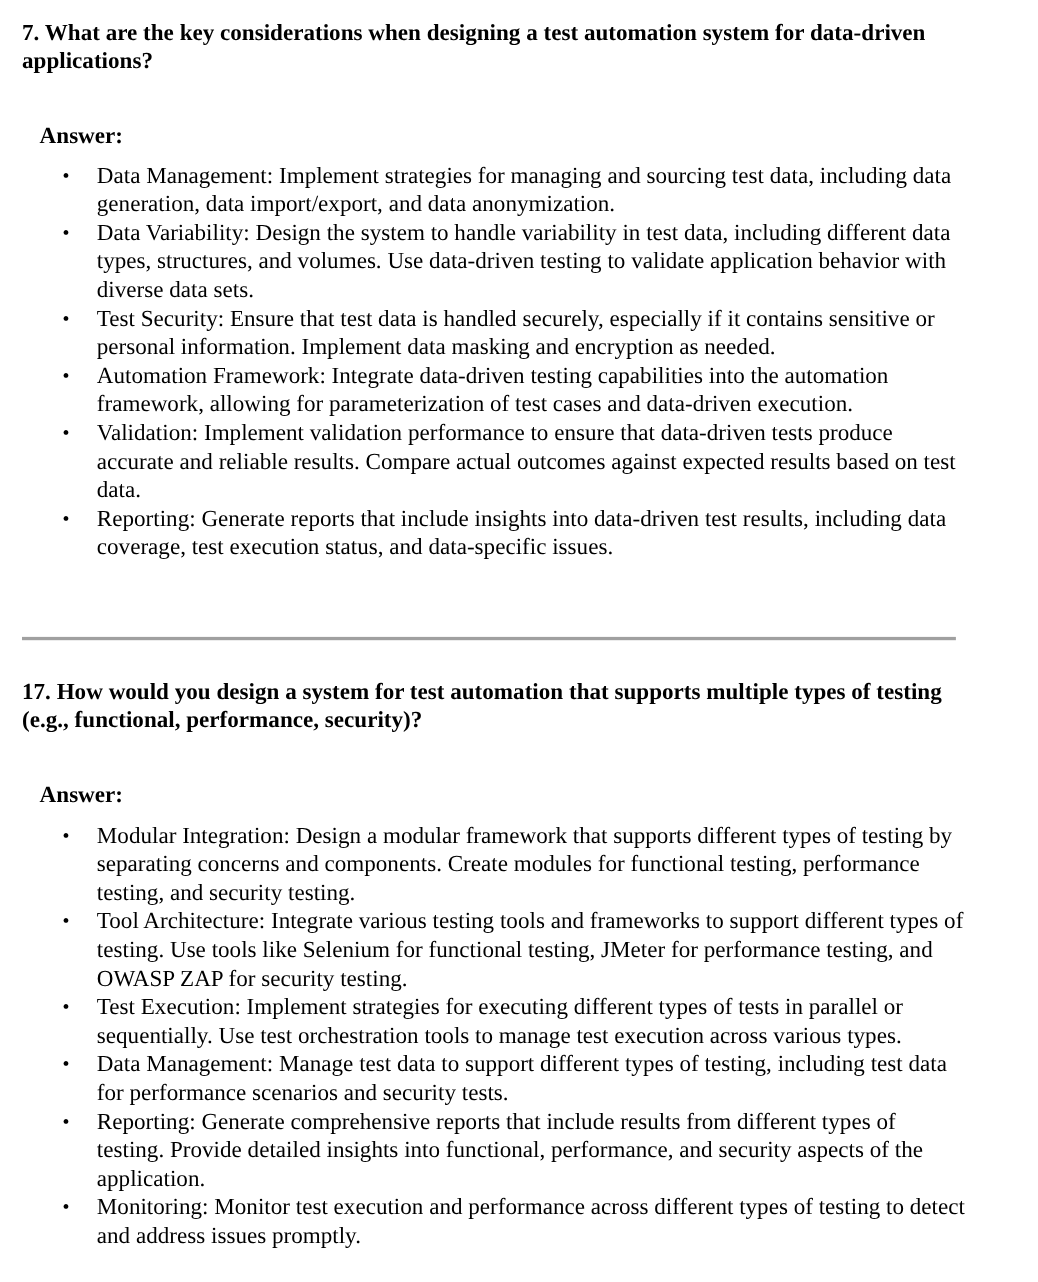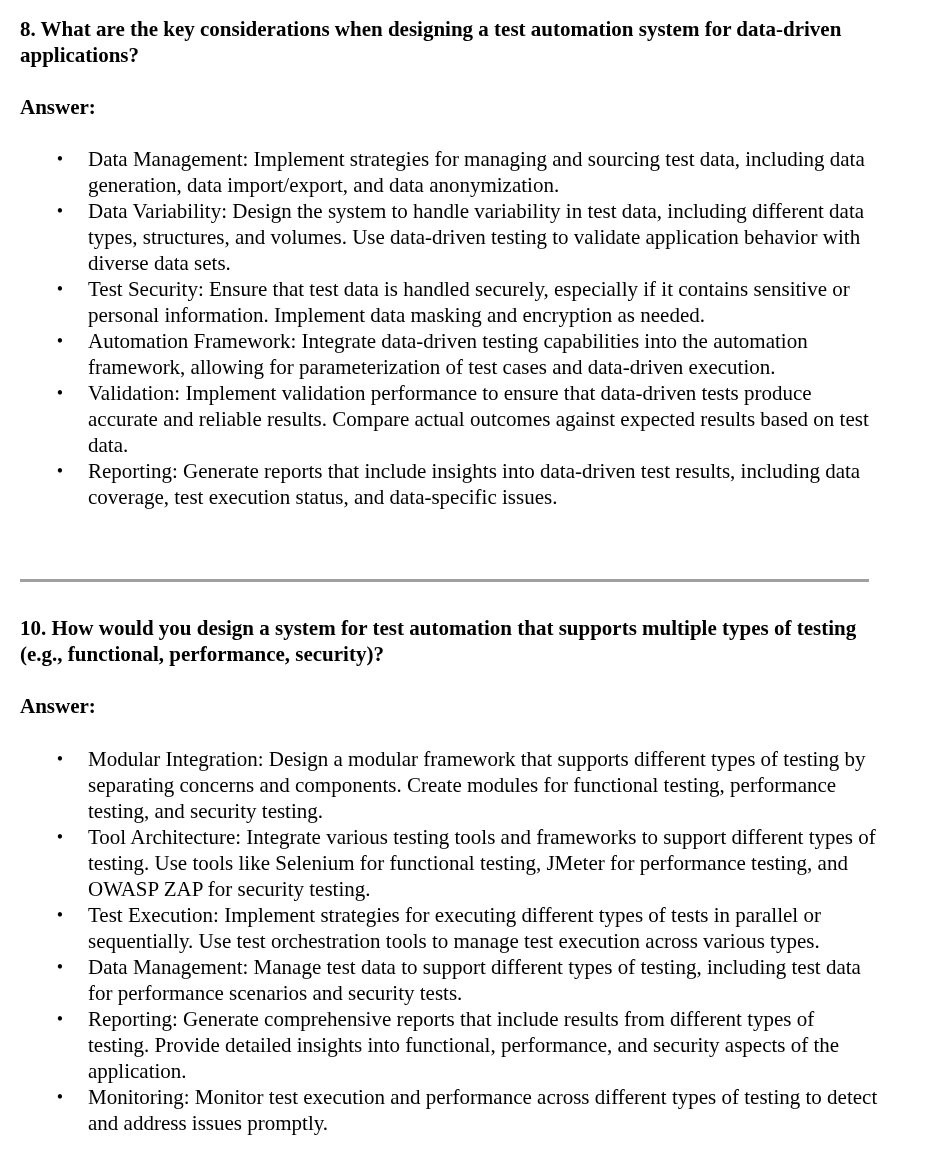--- a/index.html
+++ b/index.html
@@ -24,21 +24,21 @@
   .q-title {
     font-weight: bold;
     font-size: 21px;
     line-height: 26px;
     margin: 0;
   }
   .answer-label {
     font-weight: bold;
     font-size: 21px;
     line-height: 26px;
-    margin: 0;
+    margin: 16px;
   }
   ul.bullets {
     list-style: none;
     margin: 0;
     padding: 0;
   }
   ul.bullets li {
     position: relative;
     padding-left: 68px;
     font-size: 21px;
@@ -71,32 +71,32 @@
 
   #q10-title { position: absolute; top: 615px; left: 0; width: 860px; }
   #q10-answer { position: absolute; top: 693px; left: 0; }
   #q10-list { position: absolute; top: 746px; left: 0; width: 860px; }
 </style>
 </head>
 <body>
 
 <div class="page">
 
-  <p class="q-title" id="q9-title">8. What are the key considerations when designing a test automation system for data-driven applications?</p>
+  <p class="q-title" id="q9-title">7. What are the key considerations when designing a test automation system for data-driven applications?</p>
   <p class="answer-label" id="q9-answer">Answer:</p>
   <ul class="bullets" id="q9-list">
     <li><span class="bullet">•</span><span class="term">Data Management:</span><span> Implement strategies for managing and sourcing test data, including data generation, data import/export, and data anonymization.</span></li>
     <li><span class="bullet">•</span><span class="term">Data Variability:</span><span> Design the system to handle variability in test data, including different data types, structures, and volumes. Use data-driven testing to validate application behavior with diverse data sets.</span></li>
     <li><span class="bullet">•</span><span class="term">Test Security:</span><span> Ensure that test data is handled securely, especially if it contains sensitive or personal information. Implement data masking and encryption as needed.</span></li>
     <li><span class="bullet">•</span><span class="term">Automation Framework:</span><span> Integrate data-driven testing capabilities into the automation framework, allowing for parameterization of test cases and data-driven execution.</span></li>
     <li><span class="bullet">•</span><span class="term">Validation:</span><span> Implement validation performance to ensure that data-driven tests produce accurate and reliable results. Compare actual outcomes against expected results based on test data.</span></li>
     <li><span class="bullet">•</span><span class="term">Reporting:</span><span> Generate reports that include insights into data-driven test results, including data coverage, test execution status, and data-specific issues.</span></li>
   </ul>
 
-  <p class="q-title" id="q10-title">10. How would you design a system for test automation that supports multiple types of testing (e.g., functional, performance, security)?</p>
+  <p class="q-title" id="q10-title">17. How would you design a system for test automation that supports multiple types of testing (e.g., functional, performance, security)?</p>
   <p class="answer-label" id="q10-answer">Answer:</p>
   <ul class="bullets" id="q10-list">
     <li><span class="bullet">•</span><span class="term">Modular Integration:</span><span> Design a modular framework that supports different types of testing by separating concerns and components. Create modules for functional testing, performance testing, and security testing.</span></li>
     <li><span class="bullet">•</span><span class="term">Tool Architecture:</span><span> Integrate various testing tools and frameworks to support different types of testing. Use tools like Selenium for functional testing, JMeter for performance testing, and OWASP ZAP for security testing.</span></li>
     <li><span class="bullet">•</span><span class="term">Test Execution:</span><span> Implement strategies for executing different types of tests in parallel or sequentially. Use test orchestration tools to manage test execution across various types.</span></li>
     <li><span class="bullet">•</span><span class="term">Data Management:</span><span> Manage test data to support different types of testing, including test data for performance scenarios and security tests.</span></li>
     <li><span class="bullet">•</span><span class="term">Reporting:</span><span> Generate comprehensive reports that include results from different types of testing. Provide detailed insights into functional, performance, and security aspects of the application.</span></li>
     <li><span class="bullet">•</span><span class="term">Monitoring:</span><span> Monitor test execution and performance across different types of testing to detect and address issues promptly.</span></li>
   </ul>
 </div>

